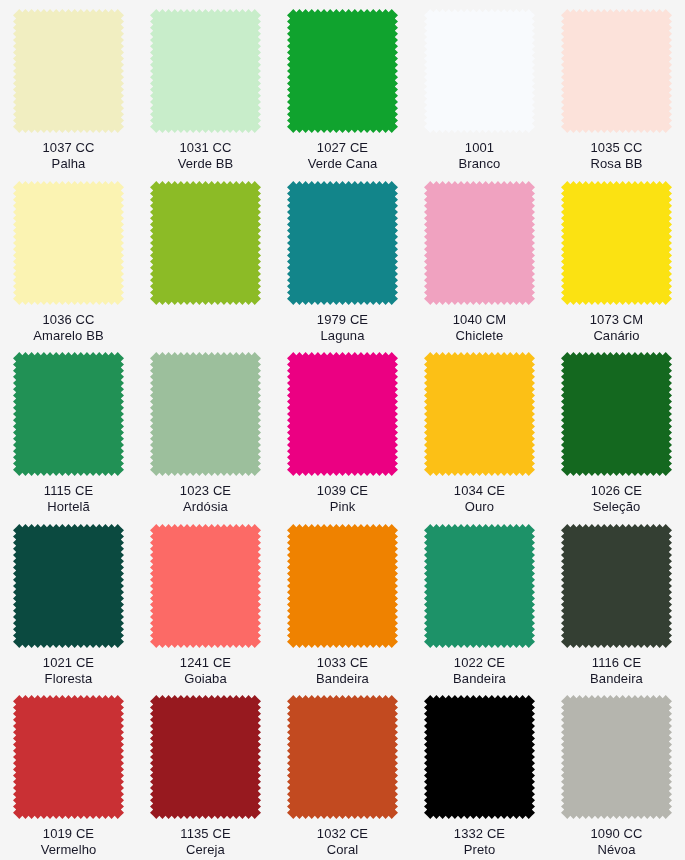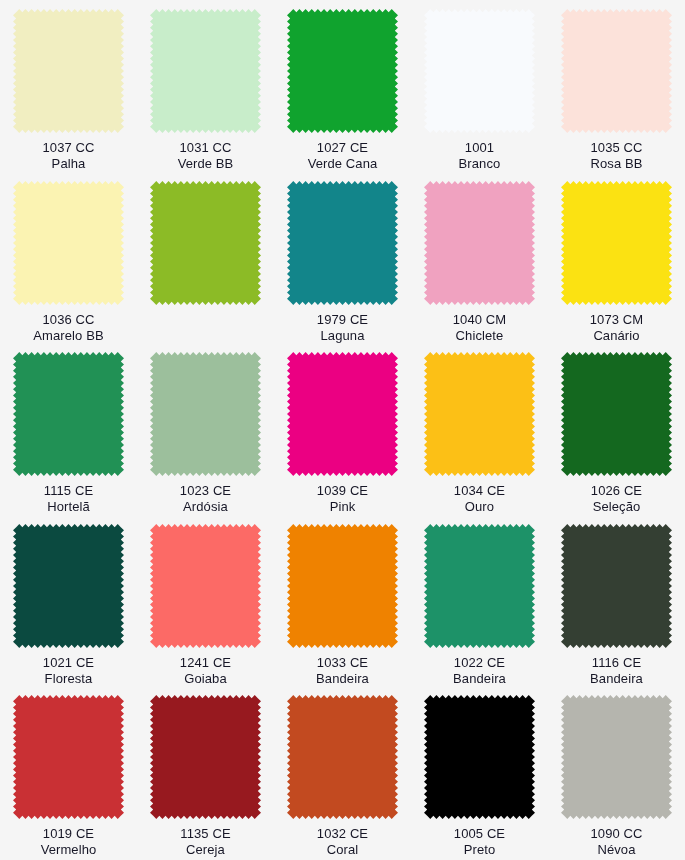--- a/index.html
+++ b/index.html
@@ -311,21 +311,21 @@
         <span class="swatch-name">Coral</span>
       </div>
     </div>
     <div class="swatch-cell">
       <div class="chip-wrap">
         <svg viewBox="0 0 111 124" xmlns="http://www.w3.org/2000/svg">
           <polygon points="3.20,3.20 6.28,0.00 9.35,3.20 12.43,0.00 15.51,3.20 18.58,0.00 21.66,3.20 24.74,0.00 27.81,3.20 30.89,0.00 33.96,3.20 37.04,0.00 40.12,3.20 43.19,0.00 46.27,3.20 49.35,0.00 52.42,3.20 55.50,0.00 58.58,3.20 61.65,0.00 64.73,3.20 67.81,0.00 70.88,3.20 73.96,0.00 77.04,3.20 80.11,0.00 83.19,3.20 86.26,0.00 89.34,3.20 92.42,0.00 95.49,3.20 98.57,0.00 101.65,3.20 104.72,0.00 107.80,3.20 111.00,6.29 107.80,9.39 111.00,12.48 107.80,15.58 111.00,18.67 107.80,21.77 111.00,24.86 107.80,27.96 111.00,31.05 107.80,34.15 111.00,37.24 107.80,40.34 111.00,43.43 107.80,46.53 111.00,49.62 107.80,52.72 111.00,55.81 107.80,58.91 111.00,62.00 107.80,65.09 111.00,68.19 107.80,71.28 111.00,74.38 107.80,77.47 111.00,80.57 107.80,83.66 111.00,86.76 107.80,89.85 111.00,92.95 107.80,96.04 111.00,99.14 107.80,102.23 111.00,105.33 107.80,108.42 111.00,111.52 107.80,114.61 111.00,117.71 107.80,120.80 104.72,124.00 101.65,120.80 98.57,124.00 95.49,120.80 92.42,124.00 89.34,120.80 86.26,124.00 83.19,120.80 80.11,124.00 77.04,120.80 73.96,124.00 70.88,120.80 67.81,124.00 64.73,120.80 61.65,124.00 58.58,120.80 55.50,124.00 52.42,120.80 49.35,124.00 46.27,120.80 43.19,124.00 40.12,120.80 37.04,124.00 33.96,120.80 30.89,124.00 27.81,120.80 24.74,124.00 21.66,120.80 18.58,124.00 15.51,120.80 12.43,124.00 9.35,120.80 6.28,124.00 3.20,120.80 0.00,117.71 3.20,114.61 0.00,111.52 3.20,108.42 0.00,105.33 3.20,102.23 0.00,99.14 3.20,96.04 0.00,92.95 3.20,89.85 0.00,86.76 3.20,83.66 0.00,80.57 3.20,77.47 0.00,74.38 3.20,71.28 0.00,68.19 3.20,65.09 0.00,62.00 3.20,58.91 0.00,55.81 3.20,52.72 0.00,49.62 3.20,46.53 0.00,43.43 3.20,40.34 0.00,37.24 3.20,34.15 0.00,31.05 3.20,27.96 0.00,24.86 3.20,21.77 0.00,18.67 3.20,15.58 0.00,12.48 3.20,9.39 0.00,6.29" fill="#000000"></polygon>
         </svg>
       </div>
       <div class="swatch-labels">
-        <span class="swatch-code">1005 CE</span>
+        <span class="swatch-code">1332 CE</span>
         <span class="swatch-name">Preto</span>
       </div>
     </div>
     <div class="swatch-cell">
       <div class="chip-wrap">
         <svg viewBox="0 0 111 124" xmlns="http://www.w3.org/2000/svg">
           <polygon points="3.20,3.20 6.28,0.00 9.35,3.20 12.43,0.00 15.51,3.20 18.58,0.00 21.66,3.20 24.74,0.00 27.81,3.20 30.89,0.00 33.96,3.20 37.04,0.00 40.12,3.20 43.19,0.00 46.27,3.20 49.35,0.00 52.42,3.20 55.50,0.00 58.58,3.20 61.65,0.00 64.73,3.20 67.81,0.00 70.88,3.20 73.96,0.00 77.04,3.20 80.11,0.00 83.19,3.20 86.26,0.00 89.34,3.20 92.42,0.00 95.49,3.20 98.57,0.00 101.65,3.20 104.72,0.00 107.80,3.20 111.00,6.29 107.80,9.39 111.00,12.48 107.80,15.58 111.00,18.67 107.80,21.77 111.00,24.86 107.80,27.96 111.00,31.05 107.80,34.15 111.00,37.24 107.80,40.34 111.00,43.43 107.80,46.53 111.00,49.62 107.80,52.72 111.00,55.81 107.80,58.91 111.00,62.00 107.80,65.09 111.00,68.19 107.80,71.28 111.00,74.38 107.80,77.47 111.00,80.57 107.80,83.66 111.00,86.76 107.80,89.85 111.00,92.95 107.80,96.04 111.00,99.14 107.80,102.23 111.00,105.33 107.80,108.42 111.00,111.52 107.80,114.61 111.00,117.71 107.80,120.80 104.72,124.00 101.65,120.80 98.57,124.00 95.49,120.80 92.42,124.00 89.34,120.80 86.26,124.00 83.19,120.80 80.11,124.00 77.04,120.80 73.96,124.00 70.88,120.80 67.81,124.00 64.73,120.80 61.65,124.00 58.58,120.80 55.50,124.00 52.42,120.80 49.35,124.00 46.27,120.80 43.19,124.00 40.12,120.80 37.04,124.00 33.96,120.80 30.89,124.00 27.81,120.80 24.74,124.00 21.66,120.80 18.58,124.00 15.51,120.80 12.43,124.00 9.35,120.80 6.28,124.00 3.20,120.80 0.00,117.71 3.20,114.61 0.00,111.52 3.20,108.42 0.00,105.33 3.20,102.23 0.00,99.14 3.20,96.04 0.00,92.95 3.20,89.85 0.00,86.76 3.20,83.66 0.00,80.57 3.20,77.47 0.00,74.38 3.20,71.28 0.00,68.19 3.20,65.09 0.00,62.00 3.20,58.91 0.00,55.81 3.20,52.72 0.00,49.62 3.20,46.53 0.00,43.43 3.20,40.34 0.00,37.24 3.20,34.15 0.00,31.05 3.20,27.96 0.00,24.86 3.20,21.77 0.00,18.67 3.20,15.58 0.00,12.48 3.20,9.39 0.00,6.29" fill="#b5b5ae"></polygon>
         </svg>
       </div>
       <div class="swatch-labels">

